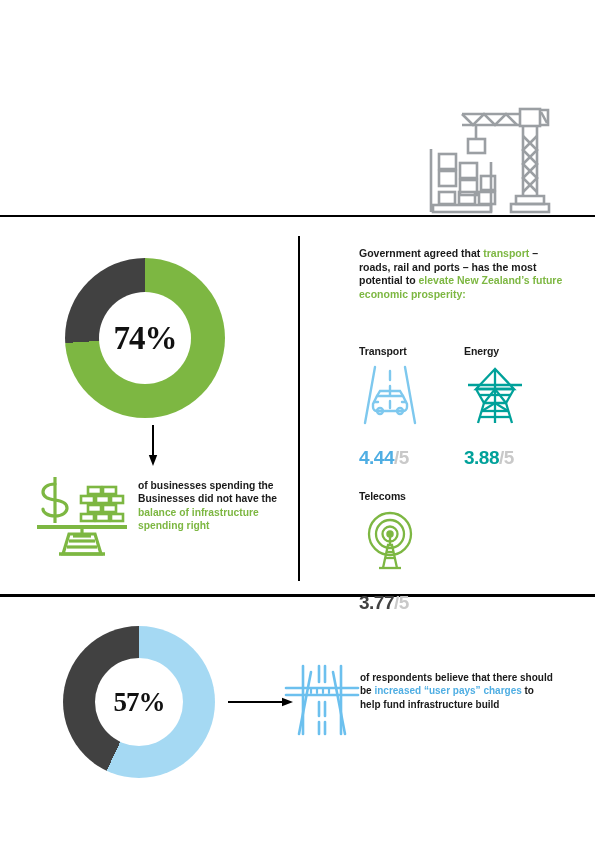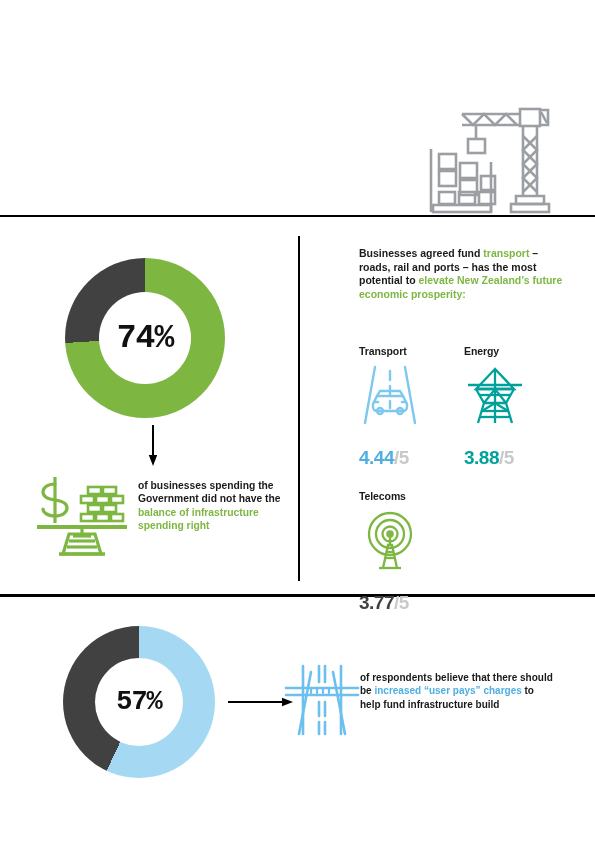--- a/index.html
+++ b/index.html
@@ -22,21 +22,21 @@
 
   
   .donut{position:absolute;border-radius:50%;}
   .donut .hole{
     position:absolute;border-radius:50%;background:#fff;
     left:50%;top:50%;transform:translate(-50%,-50%);
     display:flex;align-items:center;justify-content:center;
   }
   .donut .pct{
     font-weight:bold;color:#111;letter-spacing:-1px;
-    font-family:Liberation Mono, monospace;
+    font-family:Liberation Serif, serif;
   }
 
   #donut-74{left:65px;top:258px;width:160px;height:160px;}
   #donut-74 .hole{width:92px;height:92px;}
   #donut-74 .pct{font-size:33px;}
 
   #donut-57{left:63px;top:626px;width:152px;height:152px;}
   #donut-57 .hole{width:88px;height:88px;}
   #donut-57 .pct{font-size:27px;}
 
@@ -159,25 +159,25 @@
 
       <path d="M36 60 H62 L68 80 H30 Z"></path>
       <path d="M34 73 H64"></path>
         <path d="M36 67 H62"></path>
       <path d="M40 62 H58"></path>
       <path d="M26 80 H72" stroke-width="3.6"></path>
     </svg>
   </div>
 
   <div class="balance-caption">
-    <span>of businesses spending the </span><span>Government </span><span>did not </span><span>have the </span><span class="g">balance of infrastructure spending right</span>
+    <span>of businesses spending the </span><span>Businesses </span><span>did not </span><span>have the </span><span class="g">balance of infrastructure spending right</span>
   </div>
 
   <div class="agree-text">
-    <span>Businesses agreed fund </span><span class="g">transport</span><span> – roads, rail and ports – has the most potential to </span><span class="g">elevate New Zealand’s future economic prosperity:</span>
+    <span>Government agreed that </span><span class="g">transport</span><span> – roads, rail and ports – has the most potential to </span><span class="g">elevate New Zealand’s future economic prosperity:</span>
   </div>
 
   <div class="scores">
 
     <div class="score-row">
 
       <div class="score-cell">
         <div class="score-label">Transport</div>
         <div class="score-icon">
           <svg viewBox="0 0 62 62" width="62" height="62" fill="none" stroke="#7EC8EE" stroke-width="2.4" stroke-linecap="round">

